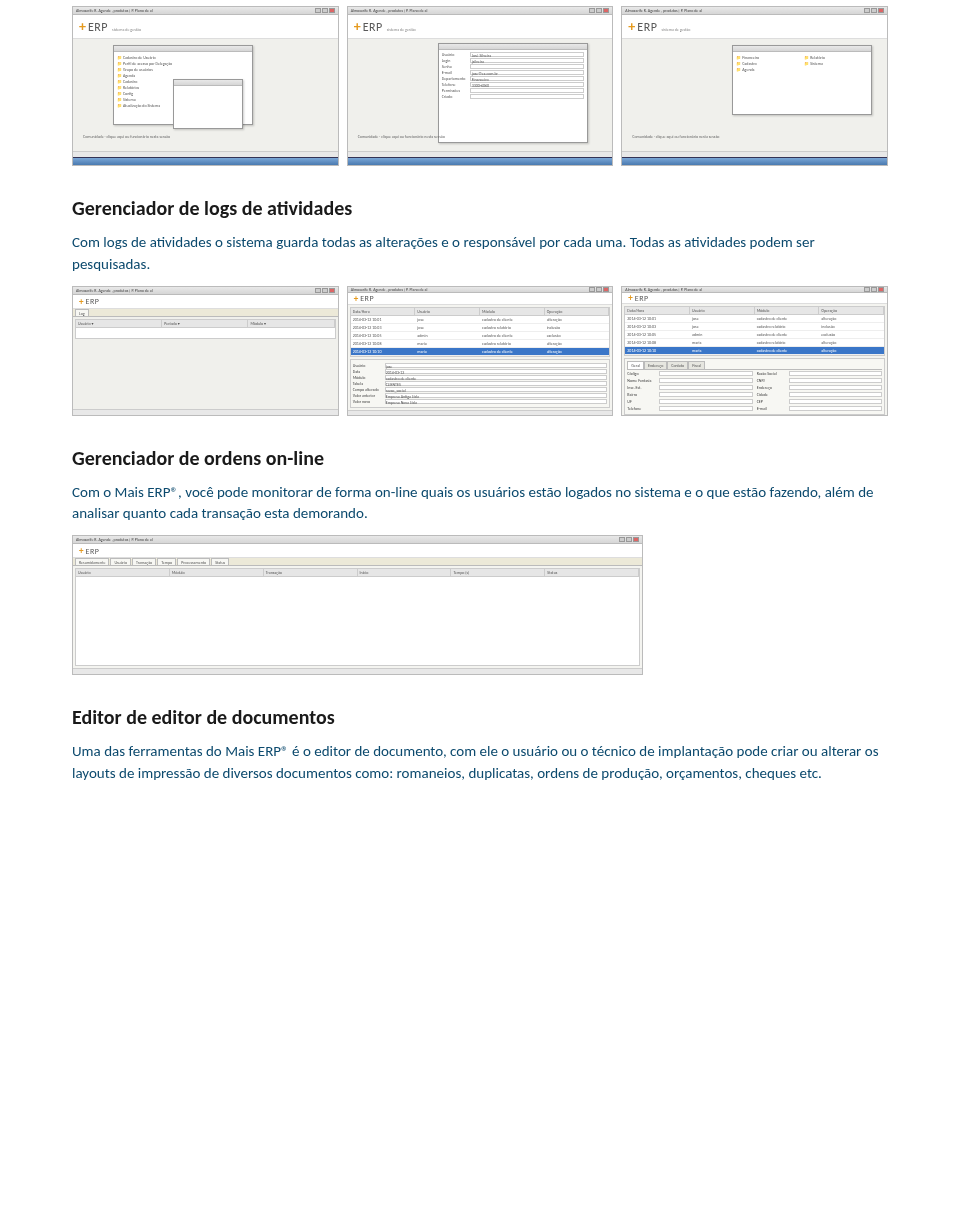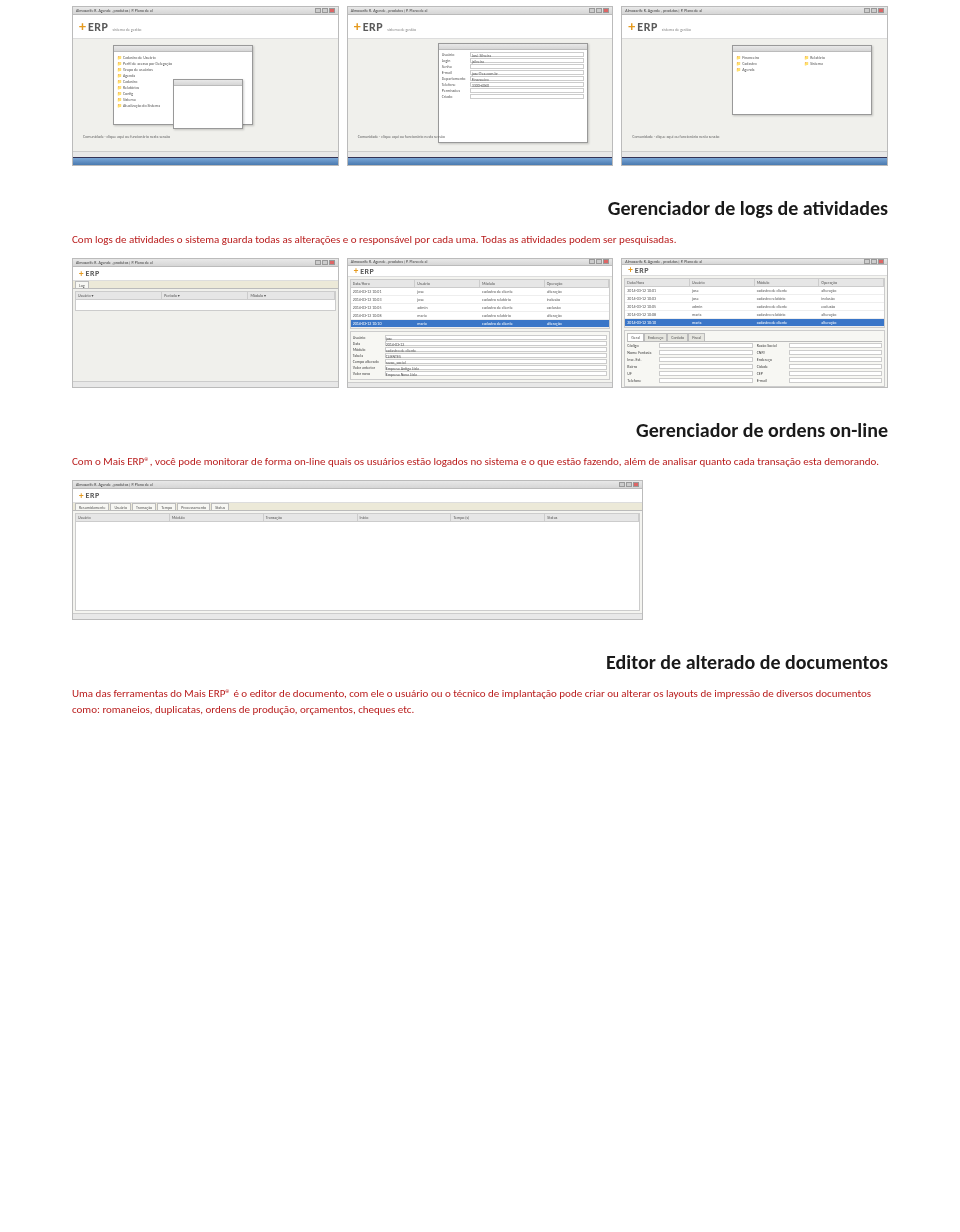--- a/index.html
+++ b/index.html
@@ -41,21 +41,21 @@
   .logoband {
     background: #fff;
     border-bottom: 1px solid #ddd;
     height: 24px;
     display: flex;
     align-items: center;
     padding-left: 6px;
     gap: 2px;
   }
   .logoband .plus { color: #e59a1f; font-weight: bold; font-size: 14px; line-height: 1; }
-  .logoband .erp { color: #5a5a5a; font-weight: bold; font-size: 12px; letter-spacing: 0.5px; }
+  .logoband .erp { color: #5a5a5a; font-weight: normal; font-size: 12px; letter-spacing: 0.5px; }
   .logoband .sub { color: #888; font-size: 4px; margin-left: 2px; margin-top: 6px; }
   .bodyarea { background: #f0f0ec; flex: 1; position: relative; min-height: 90px; }
   .statusbar { height: 6px; background: #e8e8e8; border-top: 1px solid #ccc; }
   .taskbar { height: 8px; background: linear-gradient(#7aa6d6, #4a7ab0); border-top: 1px solid #335; }
 
   .shot.tall { height: 160px; display: flex; flex-direction: column; }
   .shot.mid { height: 130px; display: flex; flex-direction: column; }
   .shot.wide { height: 140px; display: flex; flex-direction: column; }
 
   .subwin {
@@ -110,26 +110,25 @@
     background: #fff; margin: 2px; border: 0.5px solid #ccc; flex: 1;
   }
   .gridbody .thead { display: flex; background: #e6e6e6; font-size: 4px; border-bottom: 0.5px solid #ccc; }
   .gridbody .thead div { flex: 1; padding: 1px 2px; border-right: 0.5px solid #ccc; }
 
   h2.section {
     font-size: 20px;
     font-weight: bold;
     color: #1a1a1a;
     margin: 30px 0 12px 0;
-    text-align: right;
   }
   p.para {
-    font-size: 11px;
+    font-size: 15px;
     line-height: 1.45;
-    color: #b91c1c;
+    color: #0c4a6e;
     margin: 0 0 10px 0;
   }
 </style>
 </head>
 <body>
 
 <div class="shot-row">
 
   <div class="shot tall">
     <div class="titlebar">
@@ -529,14 +528,14 @@
         <div>Transação</div>
         <div>Início</div>
         <div>Tempo (s)</div>
         <div>Status</div>
       </div>
     </div>
     <div class="statusbar"></div>
   </div>
 </div>
 
-<h2 class="section">Editor de alterado de documentos</h2>
+<h2 class="section">Editor de editor de documentos</h2>
 <p class="para">Uma das ferramentas do Mais ERP® é o editor de documento, com ele o usuário ou o técnico de implantação pode criar ou alterar os layouts de impressão de diversos documentos como: romaneios, duplicatas, ordens de produção, orçamentos, cheques etc.</p>
 
 </body></html>

